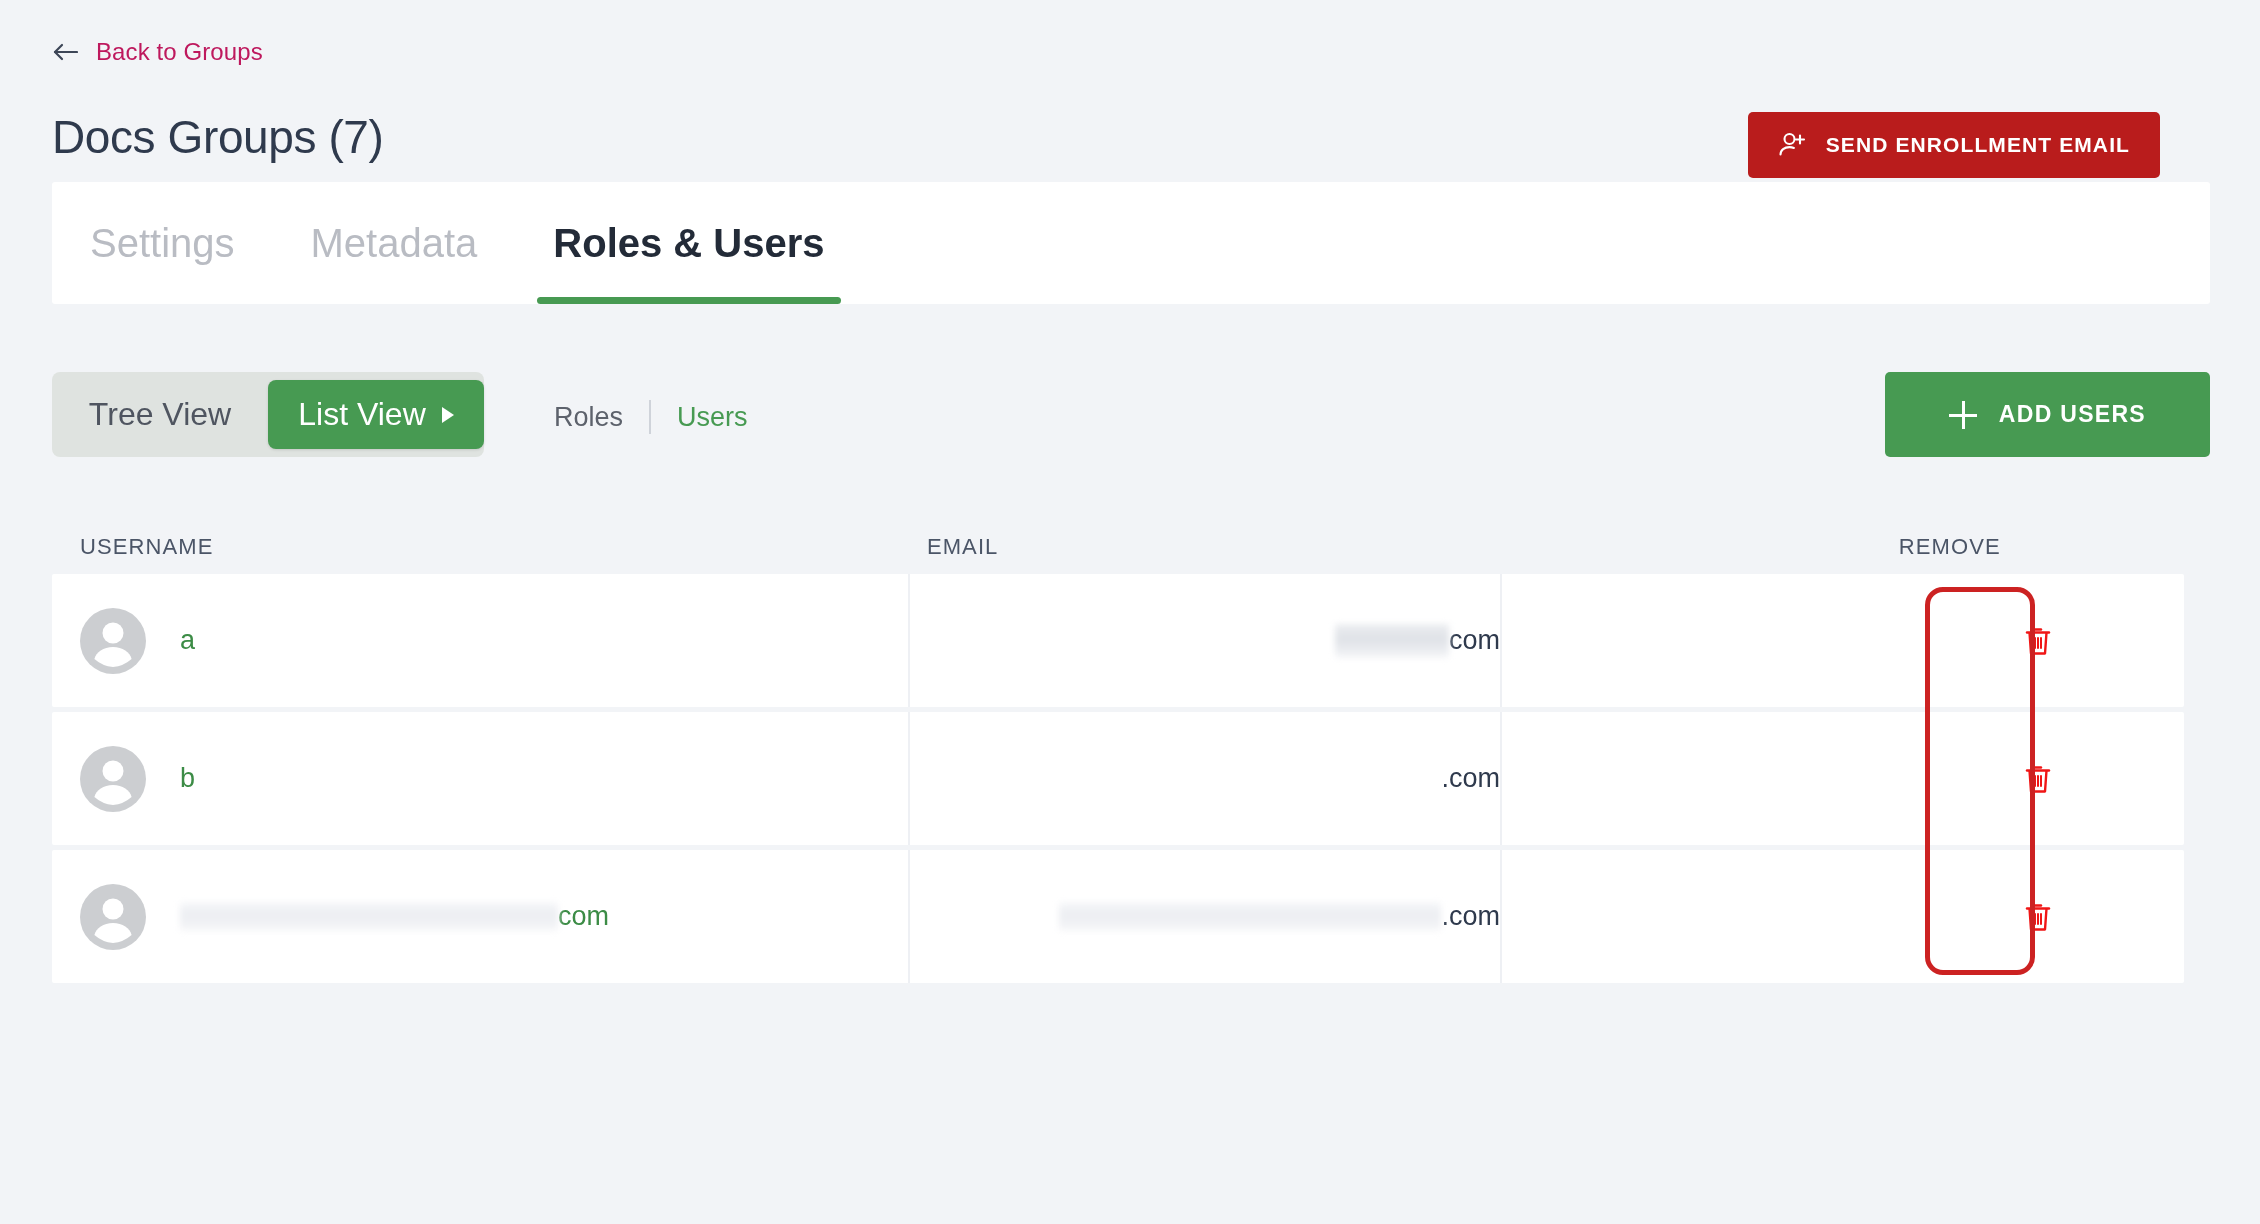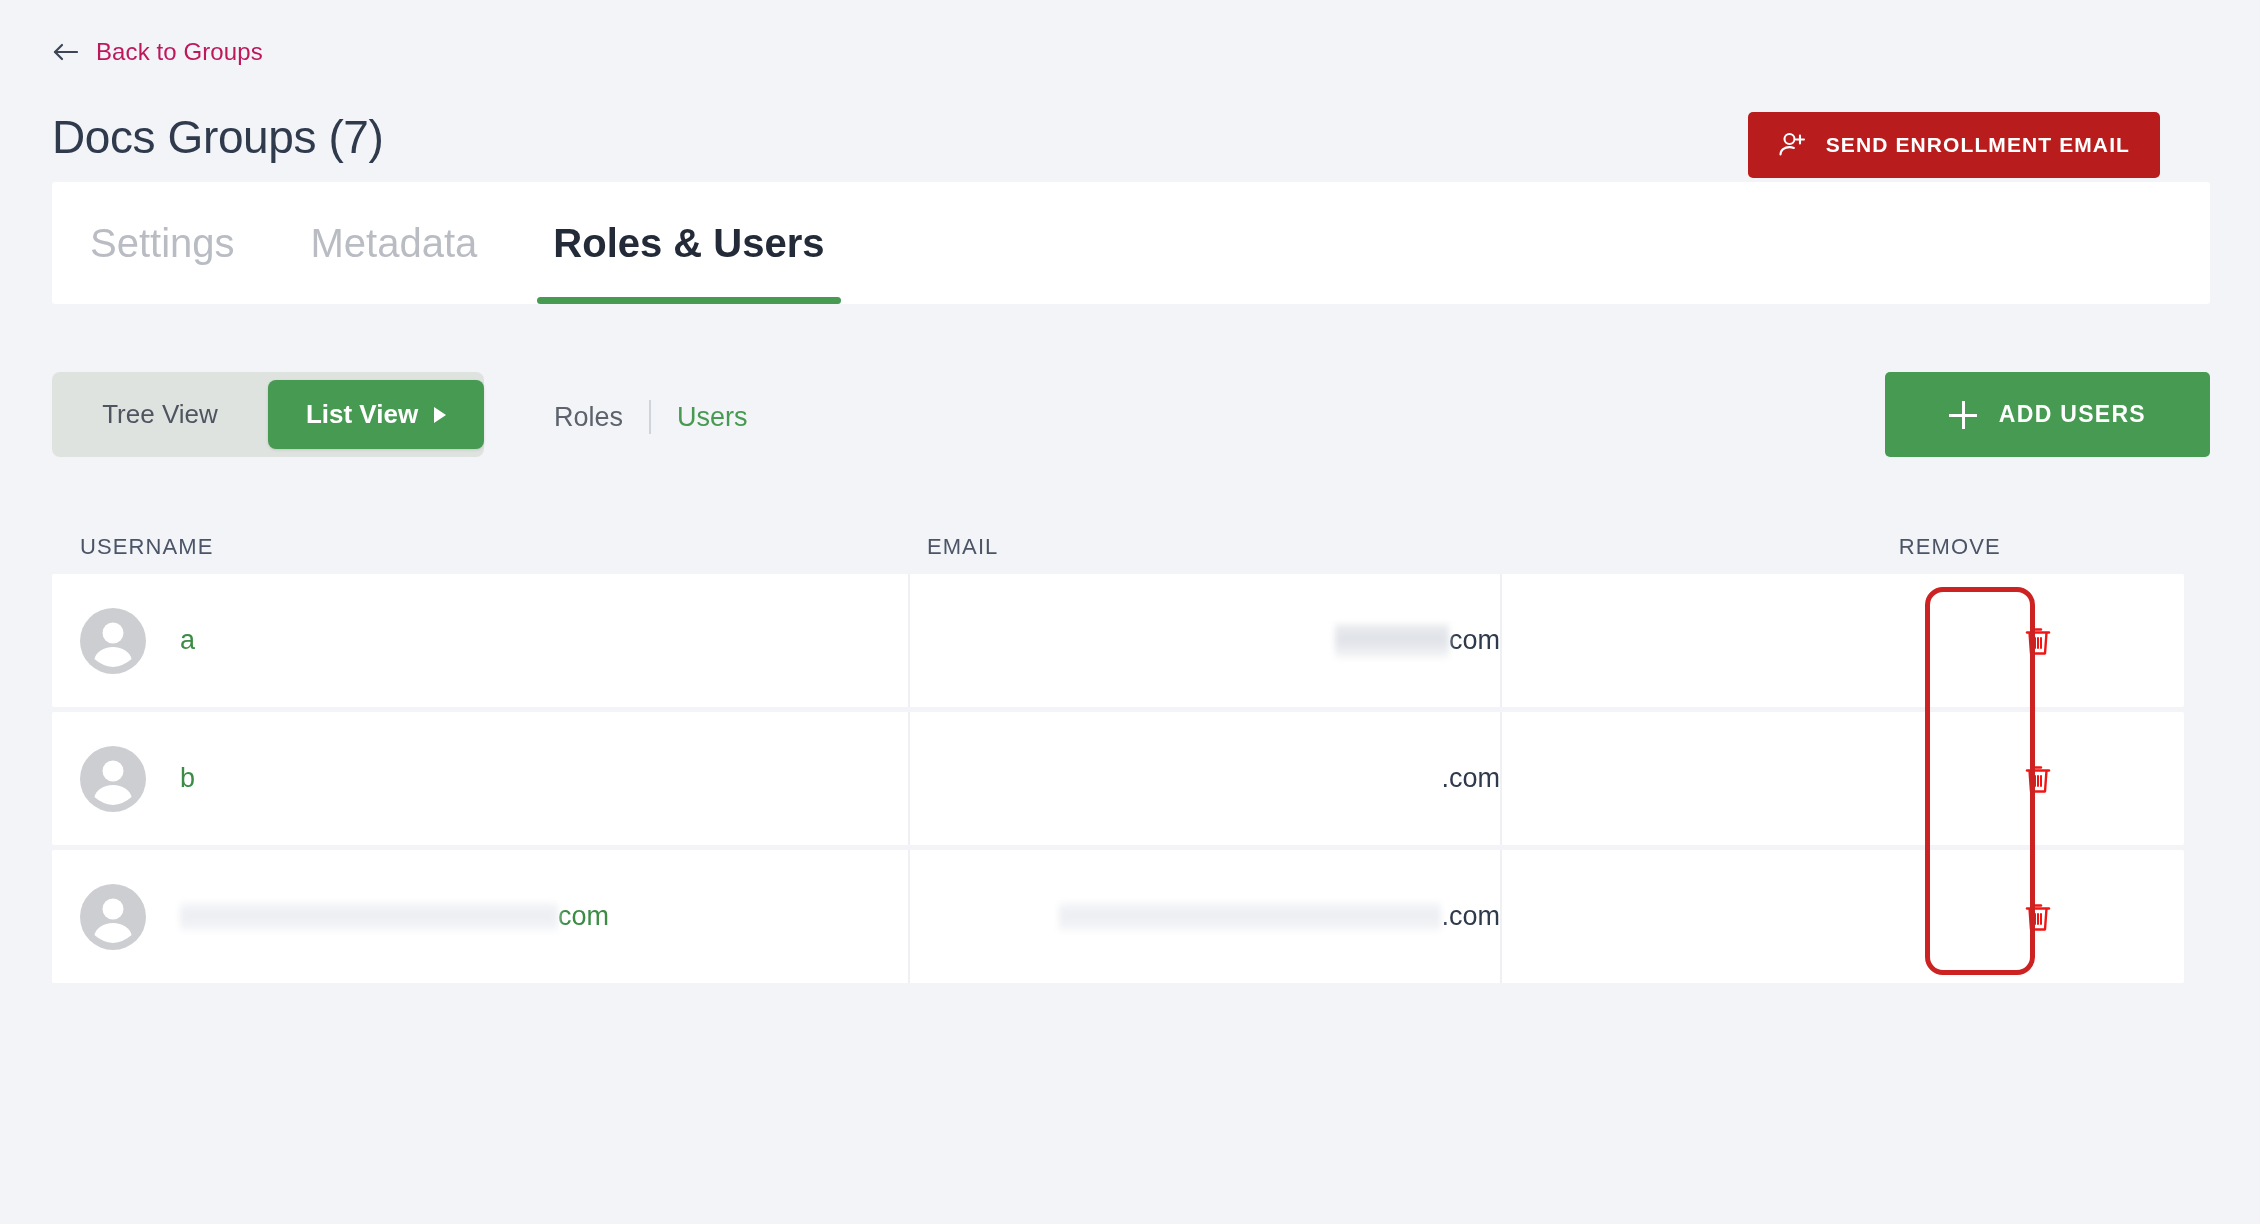--- a/index.html
+++ b/index.html
@@ -70,25 +70,25 @@
   }
   .viewtoggle {
     position: absolute; left: 0; top: 0;
     height: 85px; width: 432px;
     background: #dfe3e0; border-radius: 8px;
     display: flex; align-items: center;
   }
   .vt-item {
     flex: 1; height: 69px;
     display: flex; align-items: center; justify-content: center;
-    font-size: 26px; color: #4f5560;
+    font-size: 32px; color: #4f5560;
     cursor: pointer; user-select: none;
   }
   .vt-item.active {
-    background: #479a52; color: #fff; font-weight: 700;
+    background: #479a52; color: #fff; font-weight: 400;
     border-radius: 8px; gap: 16px;
     box-shadow: 0 1px 3px rgba(0,0,0,.12);
   }
   .vt-caret {
     width: 0; height: 0;
     border-left: 12px solid #fff;
     border-top: 8px solid transparent;
     border-bottom: 8px solid transparent;
     display: block;
   }

